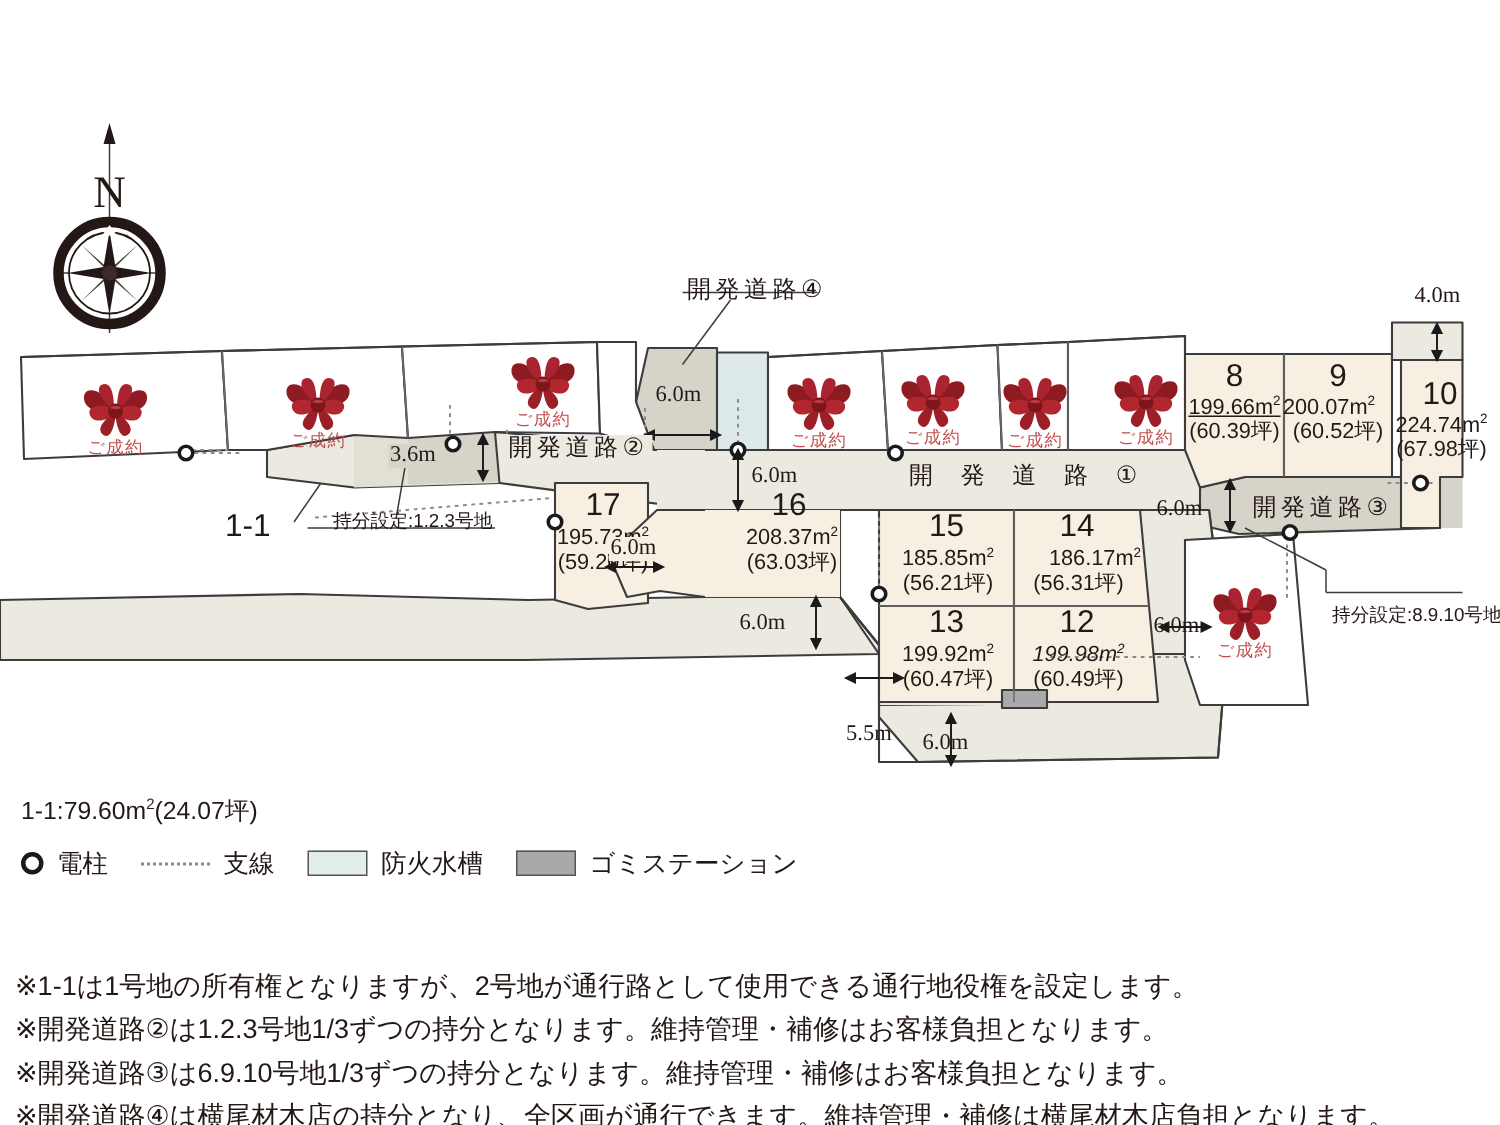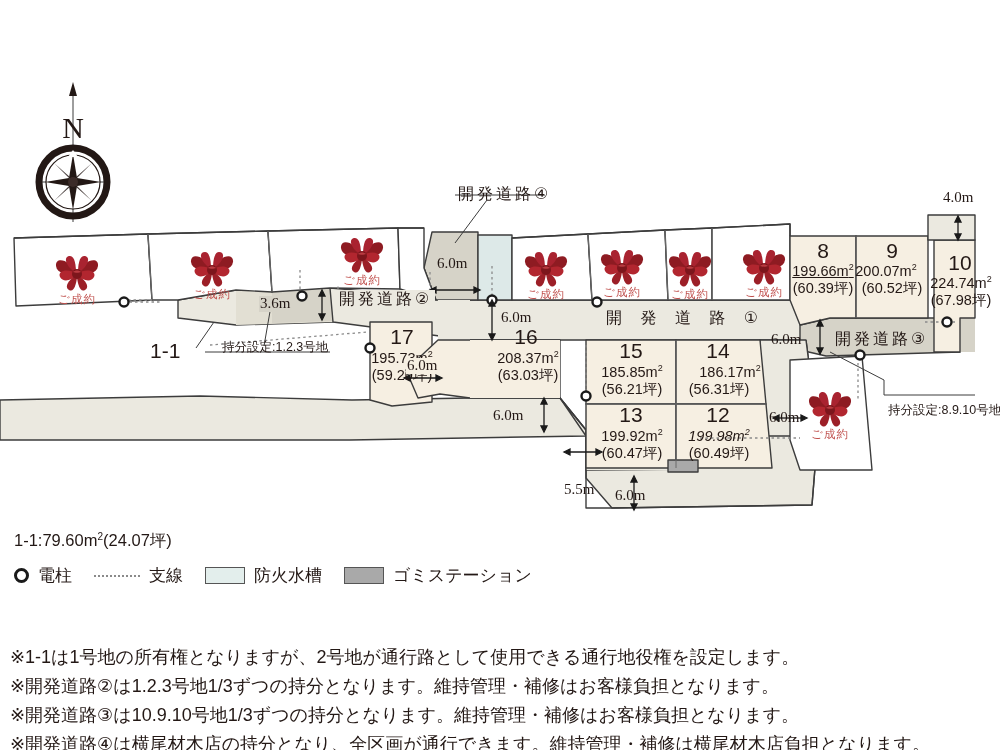--- a/index.html
+++ b/index.html
@@ -364,17 +364,17 @@
   </div>
   <div class="item">
     <span class="sw gomi"></span>
     <span>ゴミステーション</span>
   </div>
 </div>
 
 <div class="footnotes">
   <div>※1-1は1号地の所有権となりますが、2号地が通行路として使用できる通行地役権を設定します。</div>
   <div>※開発道路②は1.2.3号地1/3ずつの持分となります。維持管理・補修はお客様負担となります。</div>
-  <div>※開発道路③は10.9.10号地1/3ずつの持分となります。維持管理・補修はお客様負担となります。</div>
+  <div>※開発道路③は6.9.10号地1/3ずつの持分となります。維持管理・補修はお客様負担となります。</div>
   <div>※開発道路④は横尾材木店の持分となり、全区画が通行できます。維持管理・補修は横尾材木店負担となります。</div>
 </div>
 
 </div>
 
 </body></html>

